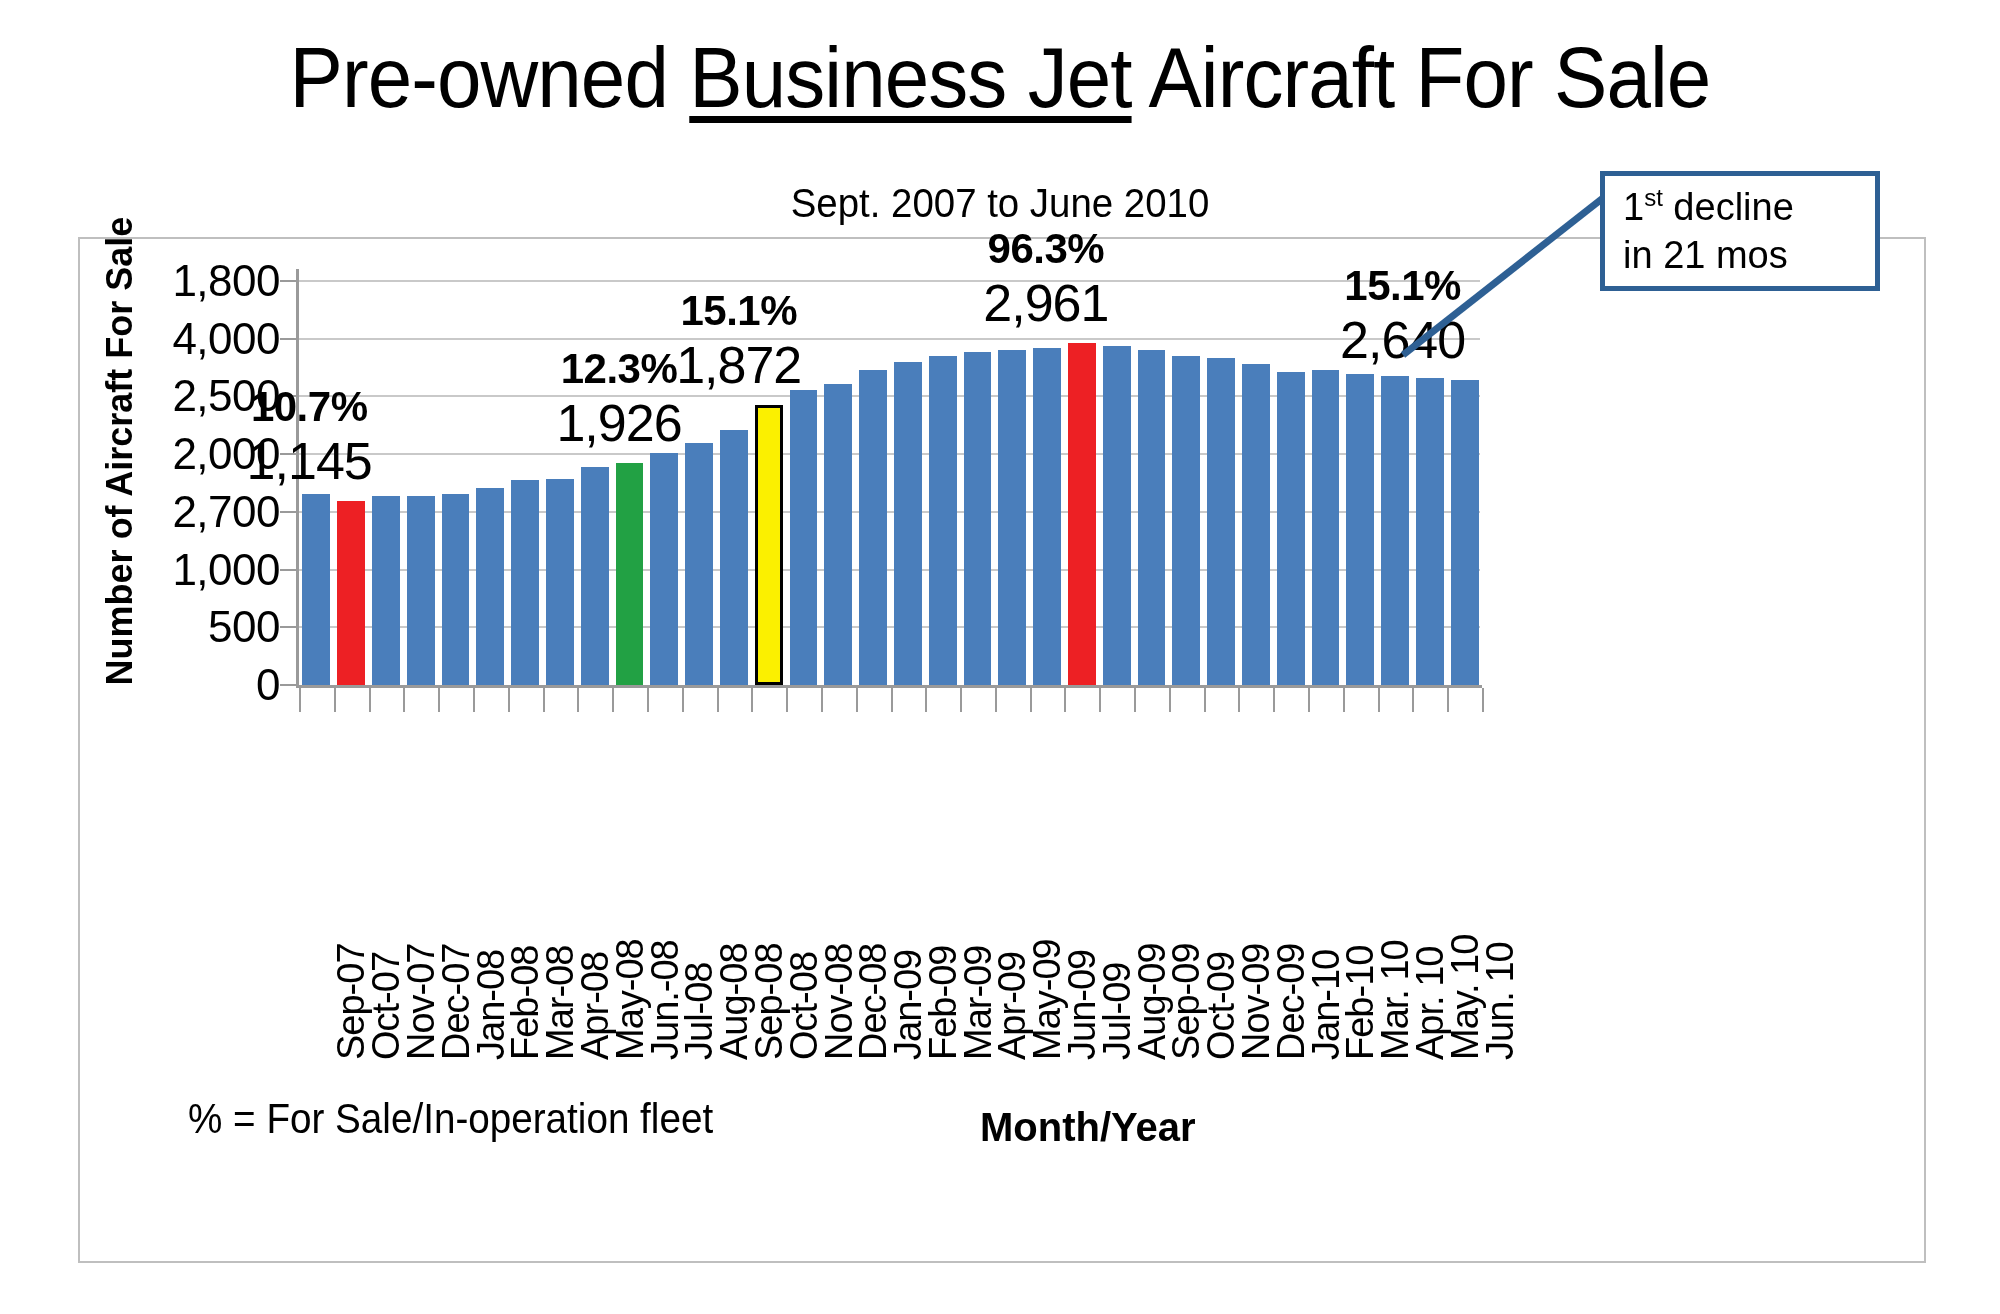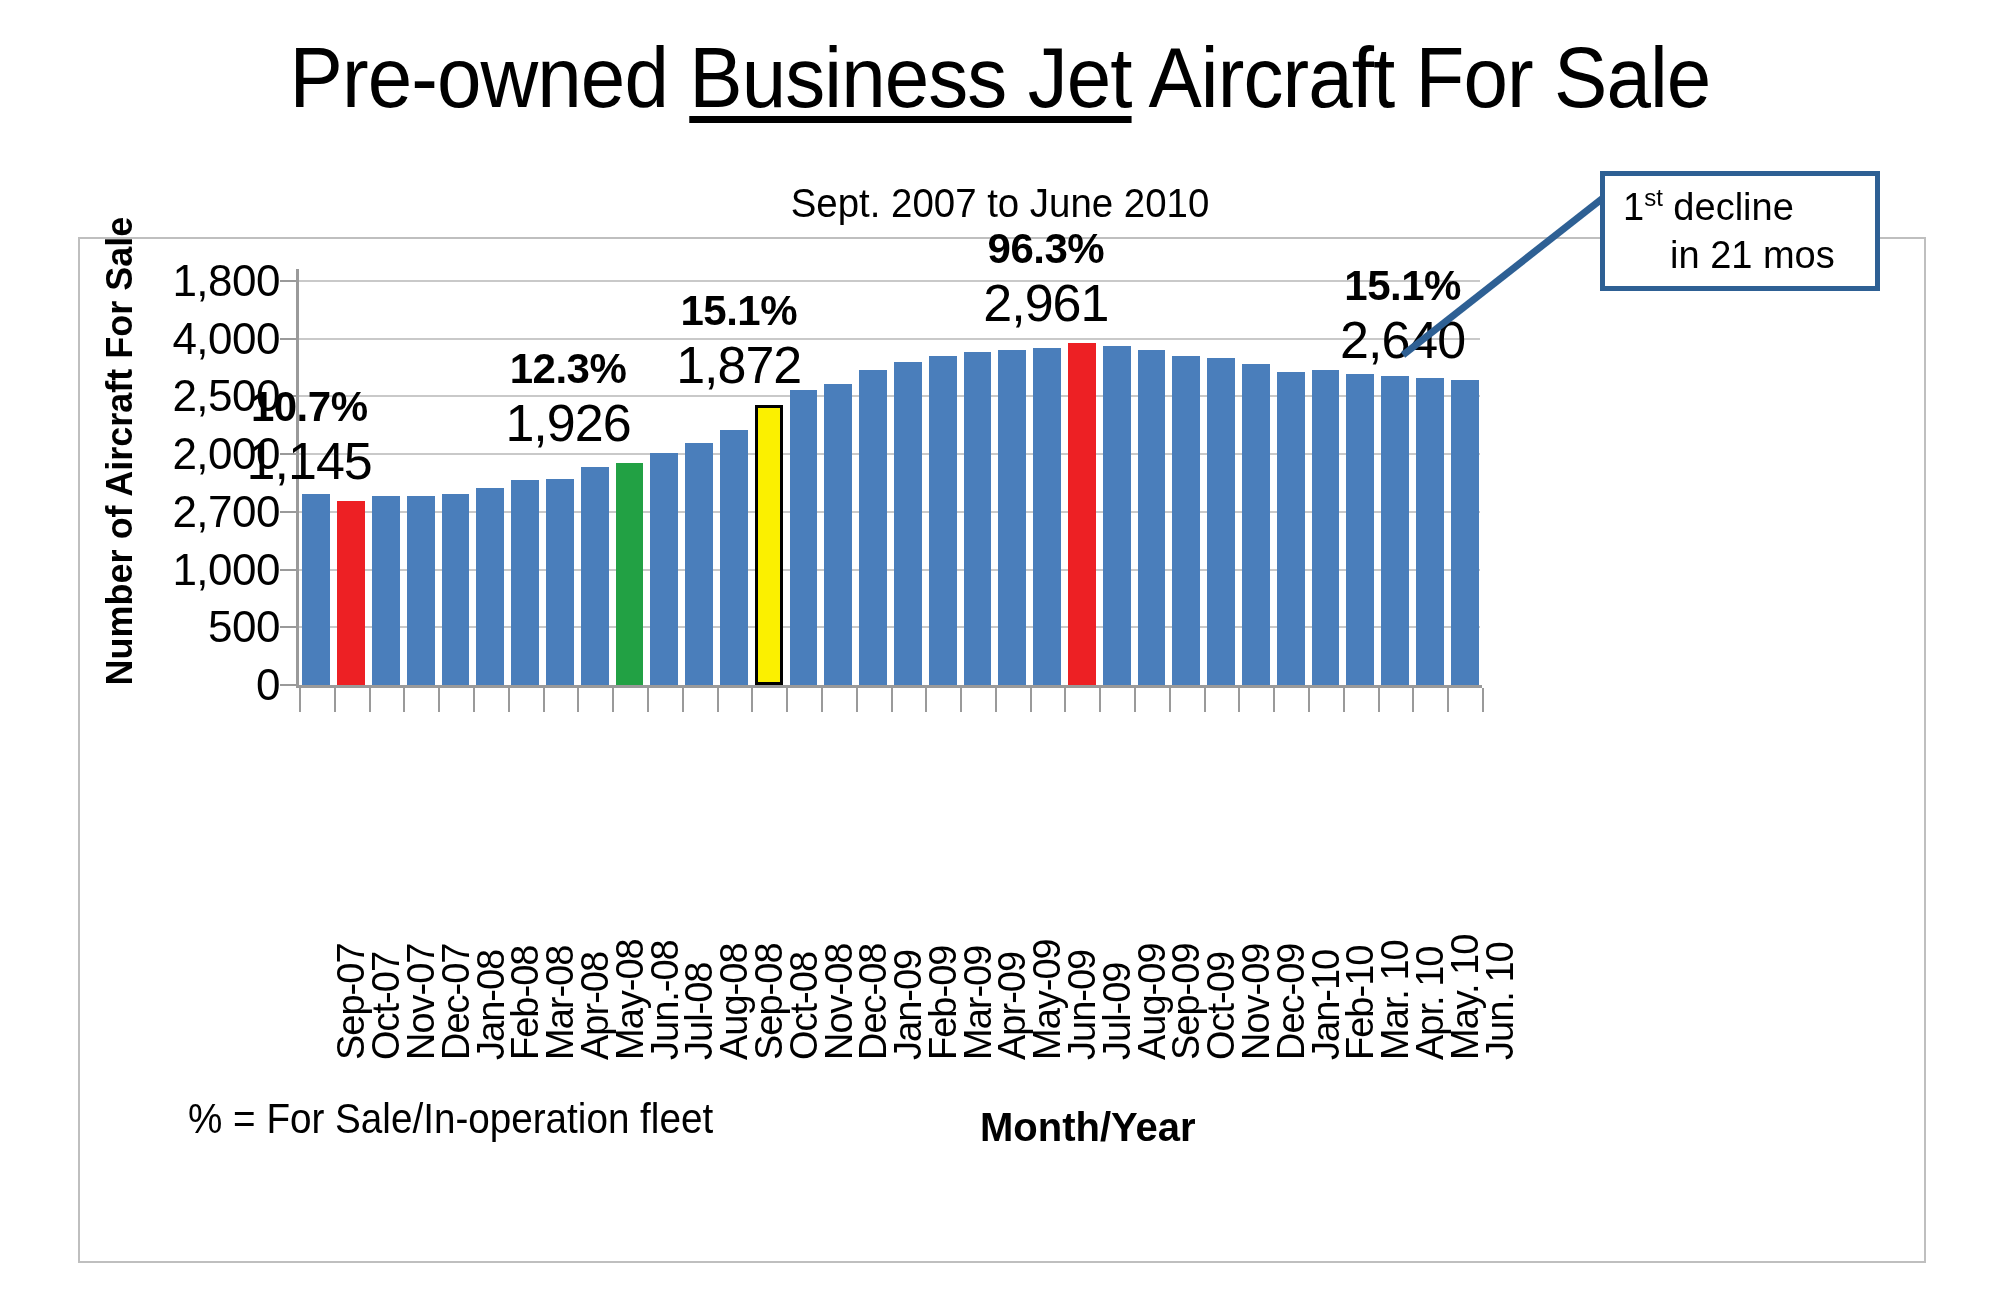--- a/index.html
+++ b/index.html
@@ -48,21 +48,21 @@
     transform:scaleX(.92);transform-origin:left top;white-space:nowrap;}
 
   .anno{position:absolute;white-space:nowrap;}
   .anno .pct{font-size:42px;font-weight:bold;letter-spacing:-.5px;display:block;text-align:center;}
   .anno .val{font-size:52px;font-weight:400;letter-spacing:-1px;display:block;text-align:center;}
 
   #callout{position:absolute;left:1600px;top:171px;width:280px;height:120px;
     border:5px solid #2e6094;background:#fff;box-sizing:border-box;}
   #callout .line{position:absolute;left:18px;font-size:38px;color:#000;white-space:nowrap;}
   #callout .l1{top:8px;}
-  #callout .l2{top:58px;margin-left:47px;}
+  #callout .l2{top:58px;}
   #callout sup{font-size:24px;vertical-align:super;}
 
   #leader{position:absolute;left:1395px;top:180px;width:220px;height:180px;pointer-events:none;}
 </style>
 </head>
 <body>
 
 <div id="title">
   <span>Pre-owned </span><span class="u">Business Jet</span><span> Aircraft For Sale</span>
 </div>
@@ -210,21 +210,21 @@
     <div class="xlabel" style="left: 1374.22px; top: 1060px;">Mar. 10</div>
     <div class="xlabel" style="left: 1409.01px; top: 1060px;">Apr. 10</div>
     <div class="xlabel" style="left: 1443.81px; top: 1060px;">May. 10</div>
     <div class="xlabel" style="left: 1478.6px; top: 1060px;">Jun. 10</div>
   </div>
 <div id="annos">
     <div class="anno" style="left: 229.191px; top: 383.007px; width: 160px;">
       <span class="pct">10.7%</span>
       <span class="val">1,145</span>
     </div>
-    <div class="anno" style="left: 488px; top: 344.685px; width: 160px;">
+    <div class="anno" style="left: 539px; top: 344.685px; width: 160px;">
       <span class="pct">12.3%</span>
       <span class="val">1,926</span>
     </div>
     <div class="anno" style="left: 658.721px; top: 287.432px; width: 160px;">
       <span class="pct">15.1%</span>
       <span class="val">1,872</span>
     </div>
     <div class="anno" style="left: 965.868px; top: 225.216px; width: 160px;">
       <span class="pct">96.3%</span>
       <span class="val">2,961</span>

